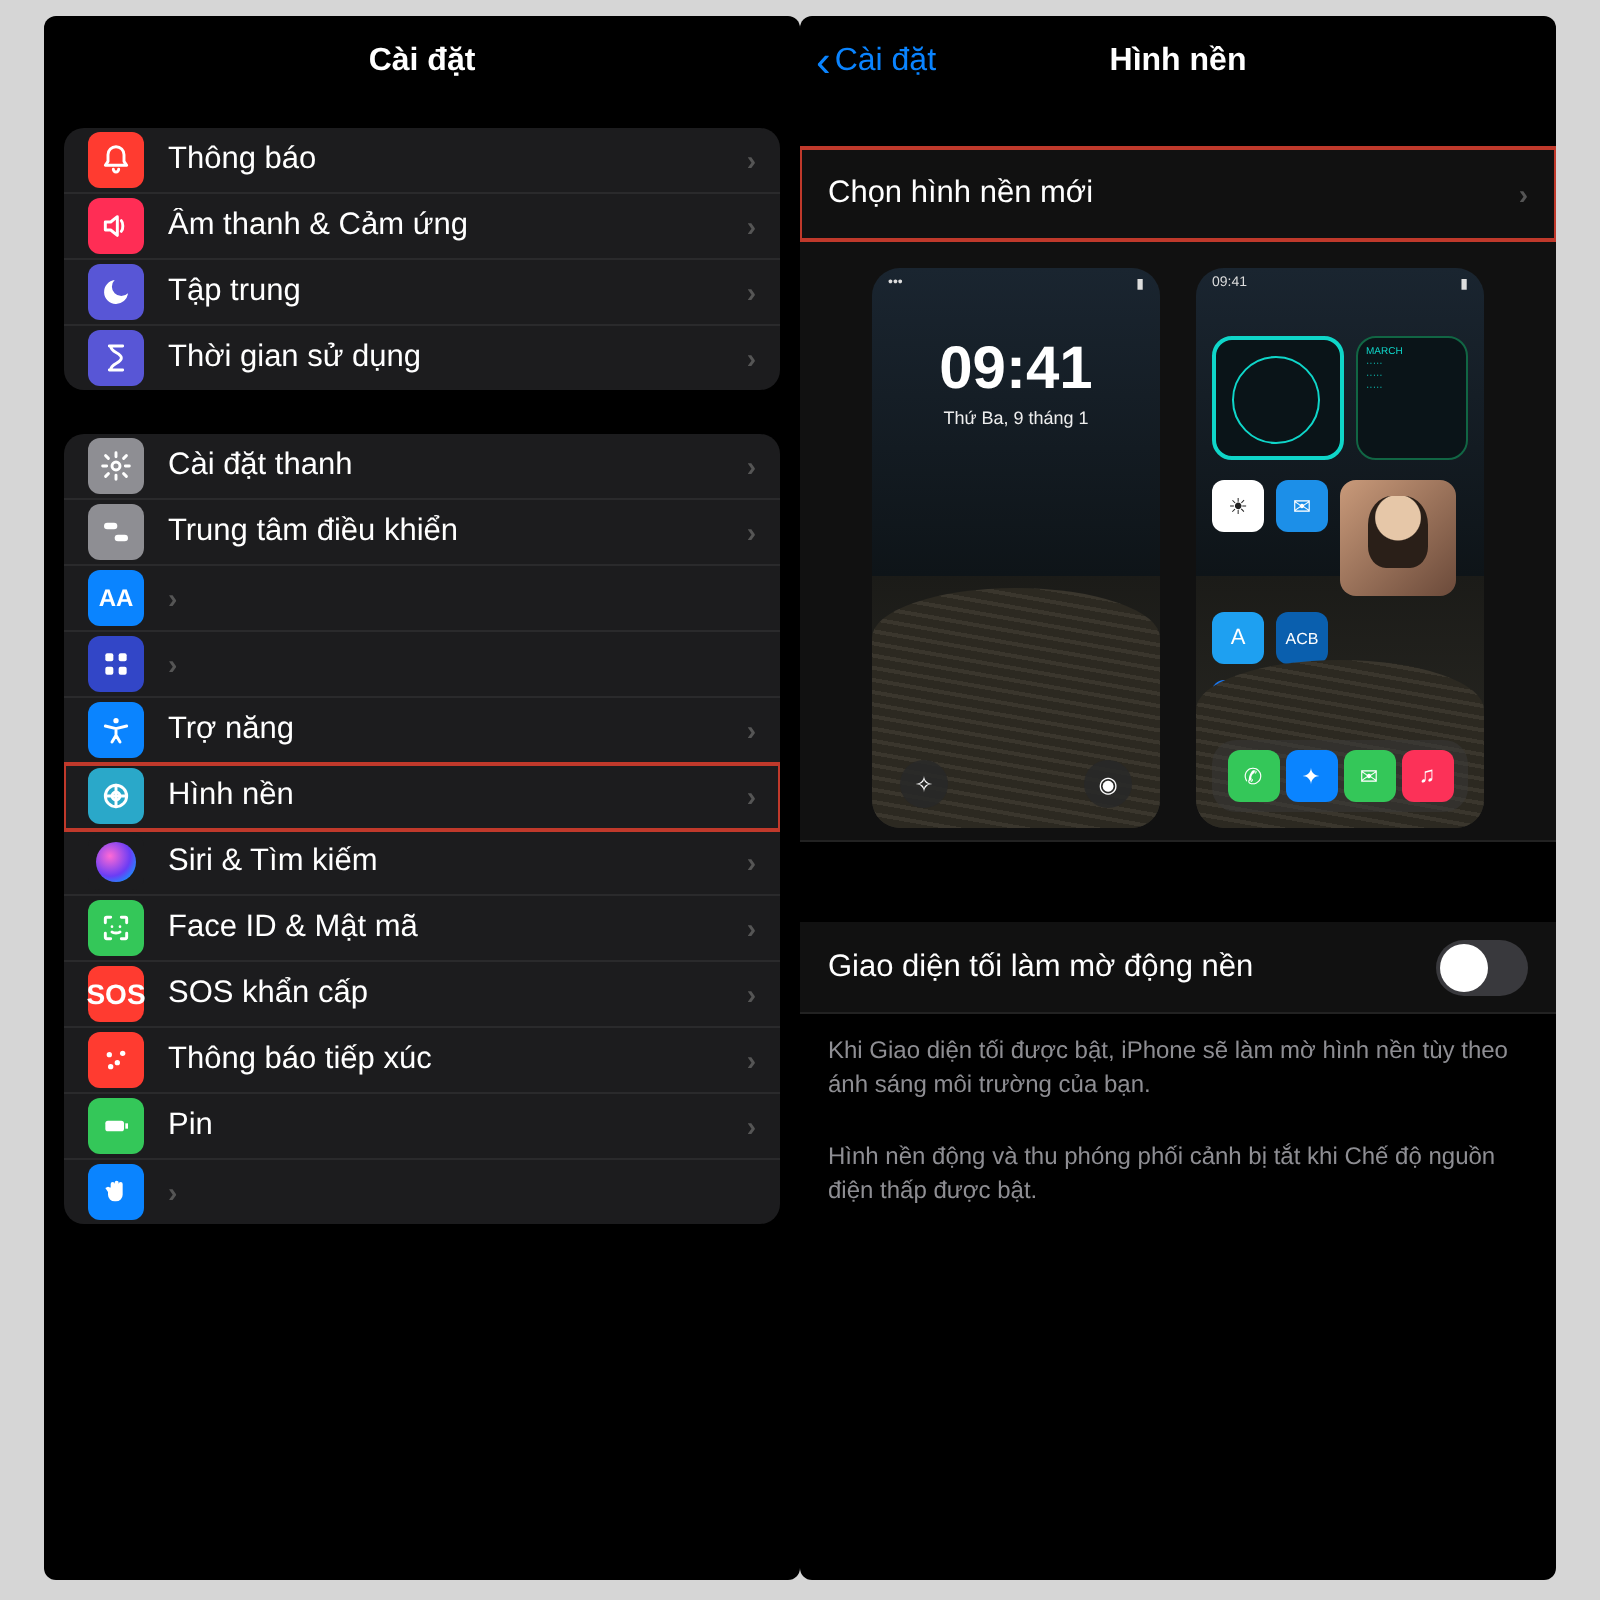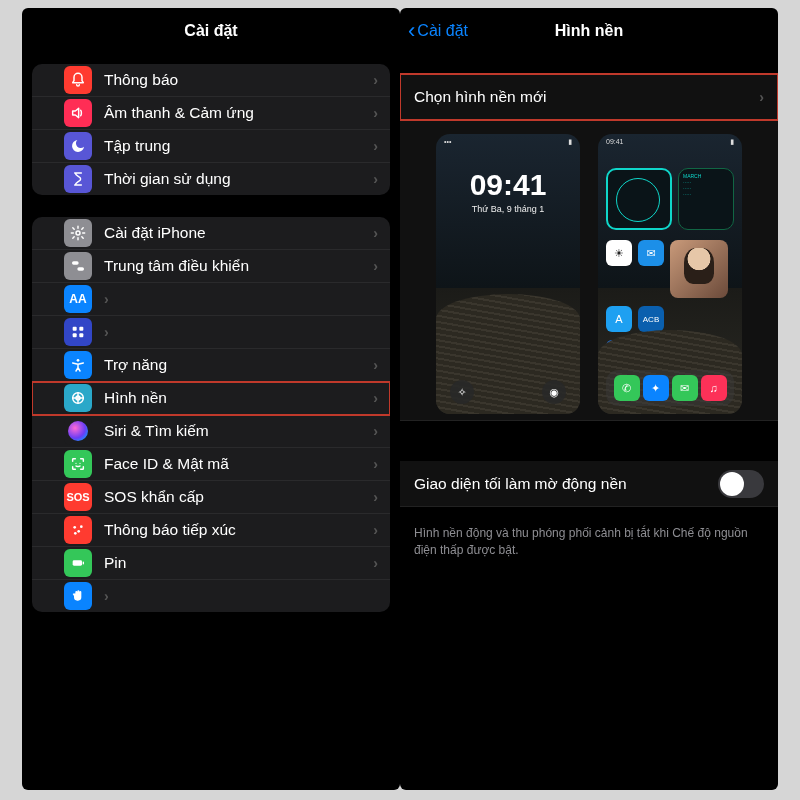--- a/index.html
+++ b/index.html
@@ -76,21 +76,20 @@
     width: 28px;
     height: 28px;
     border-radius: 6px;
     display: flex;
     align-items: center;
     justify-content: center;
     margin-right: 12px;
     font-size: 14px;
     color: #fff;
     flex-shrink: 0;
-    margin-left: 20px;
   }
   .label {
     flex: 1;
     font-size: 15.5px;
     white-space: nowrap;
     overflow: hidden;
   }
   .chevron {
     color: #555;
     font-size: 14px;
@@ -326,21 +325,21 @@
           </div>
         </div>
         <div class="group">
           <div class="row">
             <div class="icon" style="background: rgb(142, 142, 147);">
               <svg width="16" height="16" viewBox="0 0 24 24" fill="none" stroke="white" stroke-width="2.2" stroke-linecap="round" stroke-linejoin="round">
                 <circle cx="12" cy="12" r="3"></circle>
                 <path d="M12 2v3M12 19v3M4.2 4.2l2.1 2.1M17.7 17.7l2.1 2.1M2 12h3M19 12h3M4.2 19.8l2.1-2.1M17.7 6.3l2.1-2.1"></path>
               </svg>
             </div>
-            <span class="label">Cài đặt iPhone</span>
+            <span class="label">Cài đặt thanh</span>
             <span class="chevron">›</span>
           </div>
           <div class="row">
             <div class="icon" style="background: rgb(142, 142, 147);">
               <svg width="16" height="16" viewBox="0 0 24 24" fill="none" stroke="white" stroke-width="2.2" stroke-linecap="round" stroke-linejoin="round">
                 <rect x="3" y="5" width="10" height="5" rx="2.5" fill="white" stroke="none"></rect>
                 <rect x="11" y="14" width="10" height="5" rx="2.5" fill="white" stroke="none"></rect>
               </svg>
             </div>
             <span class="label">Trung tâm điều khiển</span>
@@ -398,21 +397,21 @@
                 <circle cx="9" cy="11" r="1" fill="white" stroke="none"></circle>
                 <circle cx="15" cy="11" r="1" fill="white" stroke="none"></circle>
                 <path d="M9 15c1 1 5 1 6 0"></path>
               </svg>
             </div>
             <span class="label">Face ID &amp; Mật mã</span>
             <span class="chevron">›</span>
           </div>
           <div class="row">
             <div class="icon" style="background: rgb(255, 59, 48);">
-              <span style="font-size:11px;font-weight:700">SOS</span>
+              <span style="font-size:14px;font-weight:700">SOS</span>
             </div>
             <span class="label">SOS khẩn cấp</span>
             <span class="chevron">›</span>
           </div>
           <div class="row">
             <div class="icon" style="background: rgb(255, 59, 48);">
               <svg width="16" height="16" viewBox="0 0 24 24" fill="none" stroke="white" stroke-width="2.2" stroke-linecap="round" stroke-linejoin="round">
                 <circle cx="7" cy="8" r="2" fill="white" stroke="none"></circle>
                 <circle cx="13" cy="14" r="2" fill="white" stroke="none"></circle>
                 <circle cx="17" cy="7" r="2" fill="white" stroke="none"></circle>
@@ -516,16 +515,17 @@
           <div class="app" style="background:#fc3158">♫</div>
         </div>
       </div>
     </div>
 
     <div class="toggle-row">
       <span class="label">Giao diện tối làm mờ động nền</span>
       <div class="toggle"></div>
     </div>
 
+    <div class="footnote">Khi Giao diện tối được bật, iPhone sẽ làm mờ hình nền tùy theo ánh sáng môi trường của bạn.</div>
     <div class="footnote" style="padding-top:18px">Hình nền động và thu phóng phối cảnh bị tắt khi Chế độ nguồn điện thấp được bật.</div>
   </div>
 
 </div>
 
 </body></html>

